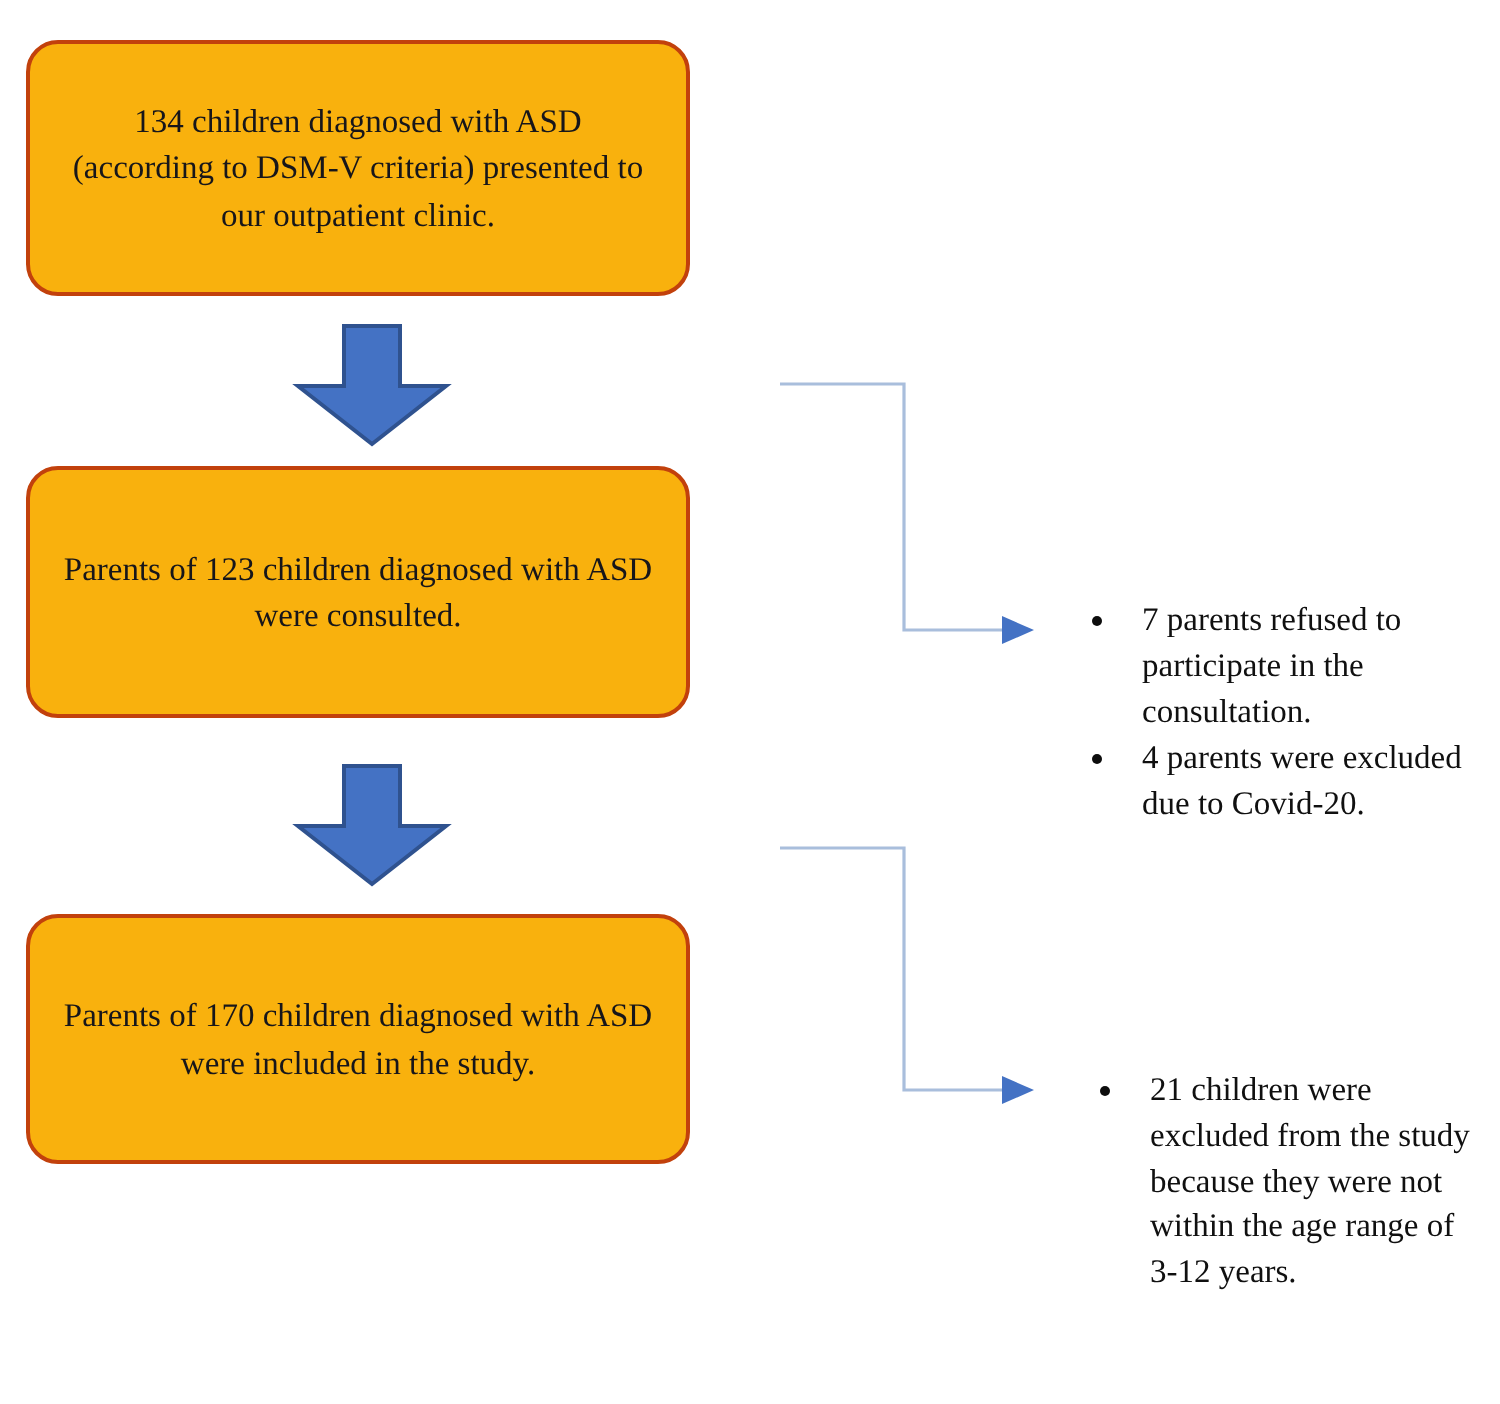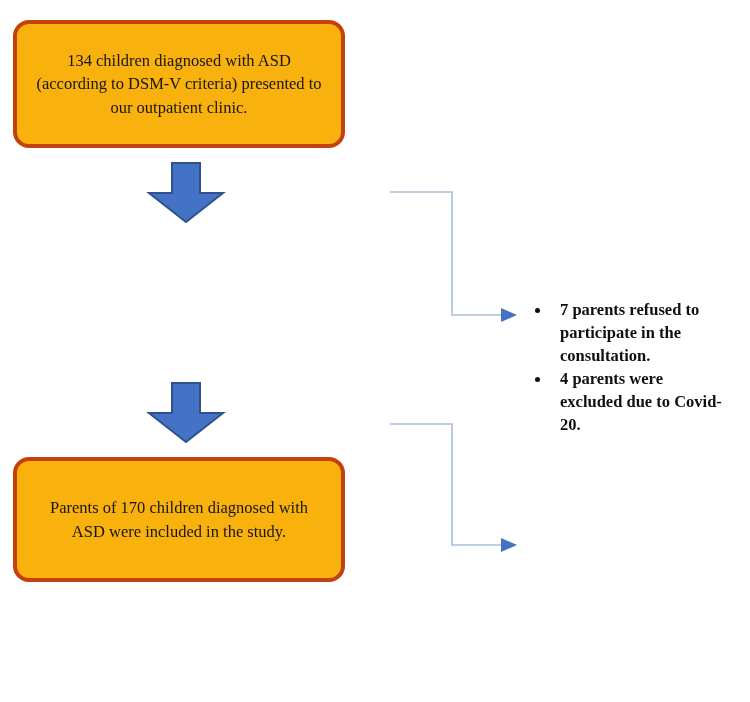--- a/index.html
+++ b/index.html
@@ -14,21 +14,21 @@
     background: #ffffff;
     overflow: hidden;
     font-family: "Liberation Serif", "DejaVu Serif", serif;
   }
 
   
   .flow-box {
     position: absolute;
     box-sizing: border-box;
     background: #F9B10D;
-    border: 4px solid #c2410c;
+    border: 2px solid #c2410c;
     border-radius: 16px;
     display: flex;
     align-items: center;
     justify-content: center;
     text-align: center;
     color: #17161a;
     font-size: 16.5px;
     line-height: 1.42;
     padding: 4px 16px;
     box-shadow: 0 0 0 0 rgba(0,0,0,0);
@@ -62,21 +62,21 @@
   
   .bullet-list {
     position: absolute;
     margin: 0;
     padding: 0;
     list-style: none;
     color: #101010;
     font-size: 16.5px;
     line-height: 1.38;
   }
-  #exclusion-list-1 { left: 533px; top: 299px; width: 190px; font-weight: bold; }
+  #exclusion-list-1 { left: 544px; top: 299px; width: 190px; }
   #exclusion-list-2 { left: 548px; top: 534px; width: 190px; }
 
   .bullet-list li {
     position: relative;
     padding-left: 27px;
     margin: 0 0 1px 0;
   }
   .bullet-list li .bullet-dot {
     position: absolute;
     left: 2px;
@@ -95,20 +95,23 @@
   <div class="flow-box" id="box-screened">
     <span class="box-text">134 children diagnosed with ASD (according to DSM-V criteria) presented to our outpatient clinic.</span>
   </div>
 
   <div class="block-arrow" id="arrow-1">
     <svg width="80" height="62" viewBox="0 0 80 62" aria-hidden="true">
       <polygon points="26,1 54,1 54,31 77,31 40,60 3,31 26,31" fill="#4472C4" stroke="#2F528F" stroke-width="2" stroke-linejoin="miter"></polygon>
     </svg>
   </div>
 
+  <div class="flow-box" id="box-consulted">
+    <span class="box-text">Parents of 123 children diagnosed with ASD were consulted.</span>
+  </div>
 
   <div class="block-arrow" id="arrow-2">
     <svg width="80" height="62" viewBox="0 0 80 62" aria-hidden="true">
       <polygon points="26,1 54,1 54,31 77,31 40,60 3,31 26,31" fill="#4472C4" stroke="#2F528F" stroke-width="2" stroke-linejoin="miter"></polygon>
     </svg>
   </div>
 
   <div class="flow-box" id="box-included">
     <span class="box-text">Parents of 170 children diagnosed with ASD were included in the study.</span>
   </div>
@@ -127,14 +130,20 @@
     <li>
       <span class="bullet-dot"></span>
       <span>7 parents refused to participate in the consultation.</span>
     </li>
     <li>
       <span class="bullet-dot"></span>
       <span>4 parents were excluded due to Covid-20.</span>
     </li>
   </ul>
 
+  <ul class="bullet-list" id="exclusion-list-2">
+    <li>
+      <span class="bullet-dot"></span>
+      <span>21 children were excluded from the study because they were not within the age range of 3-12 years.</span>
+    </li>
+  </ul>
 
 </div>
 
 </body></html>

